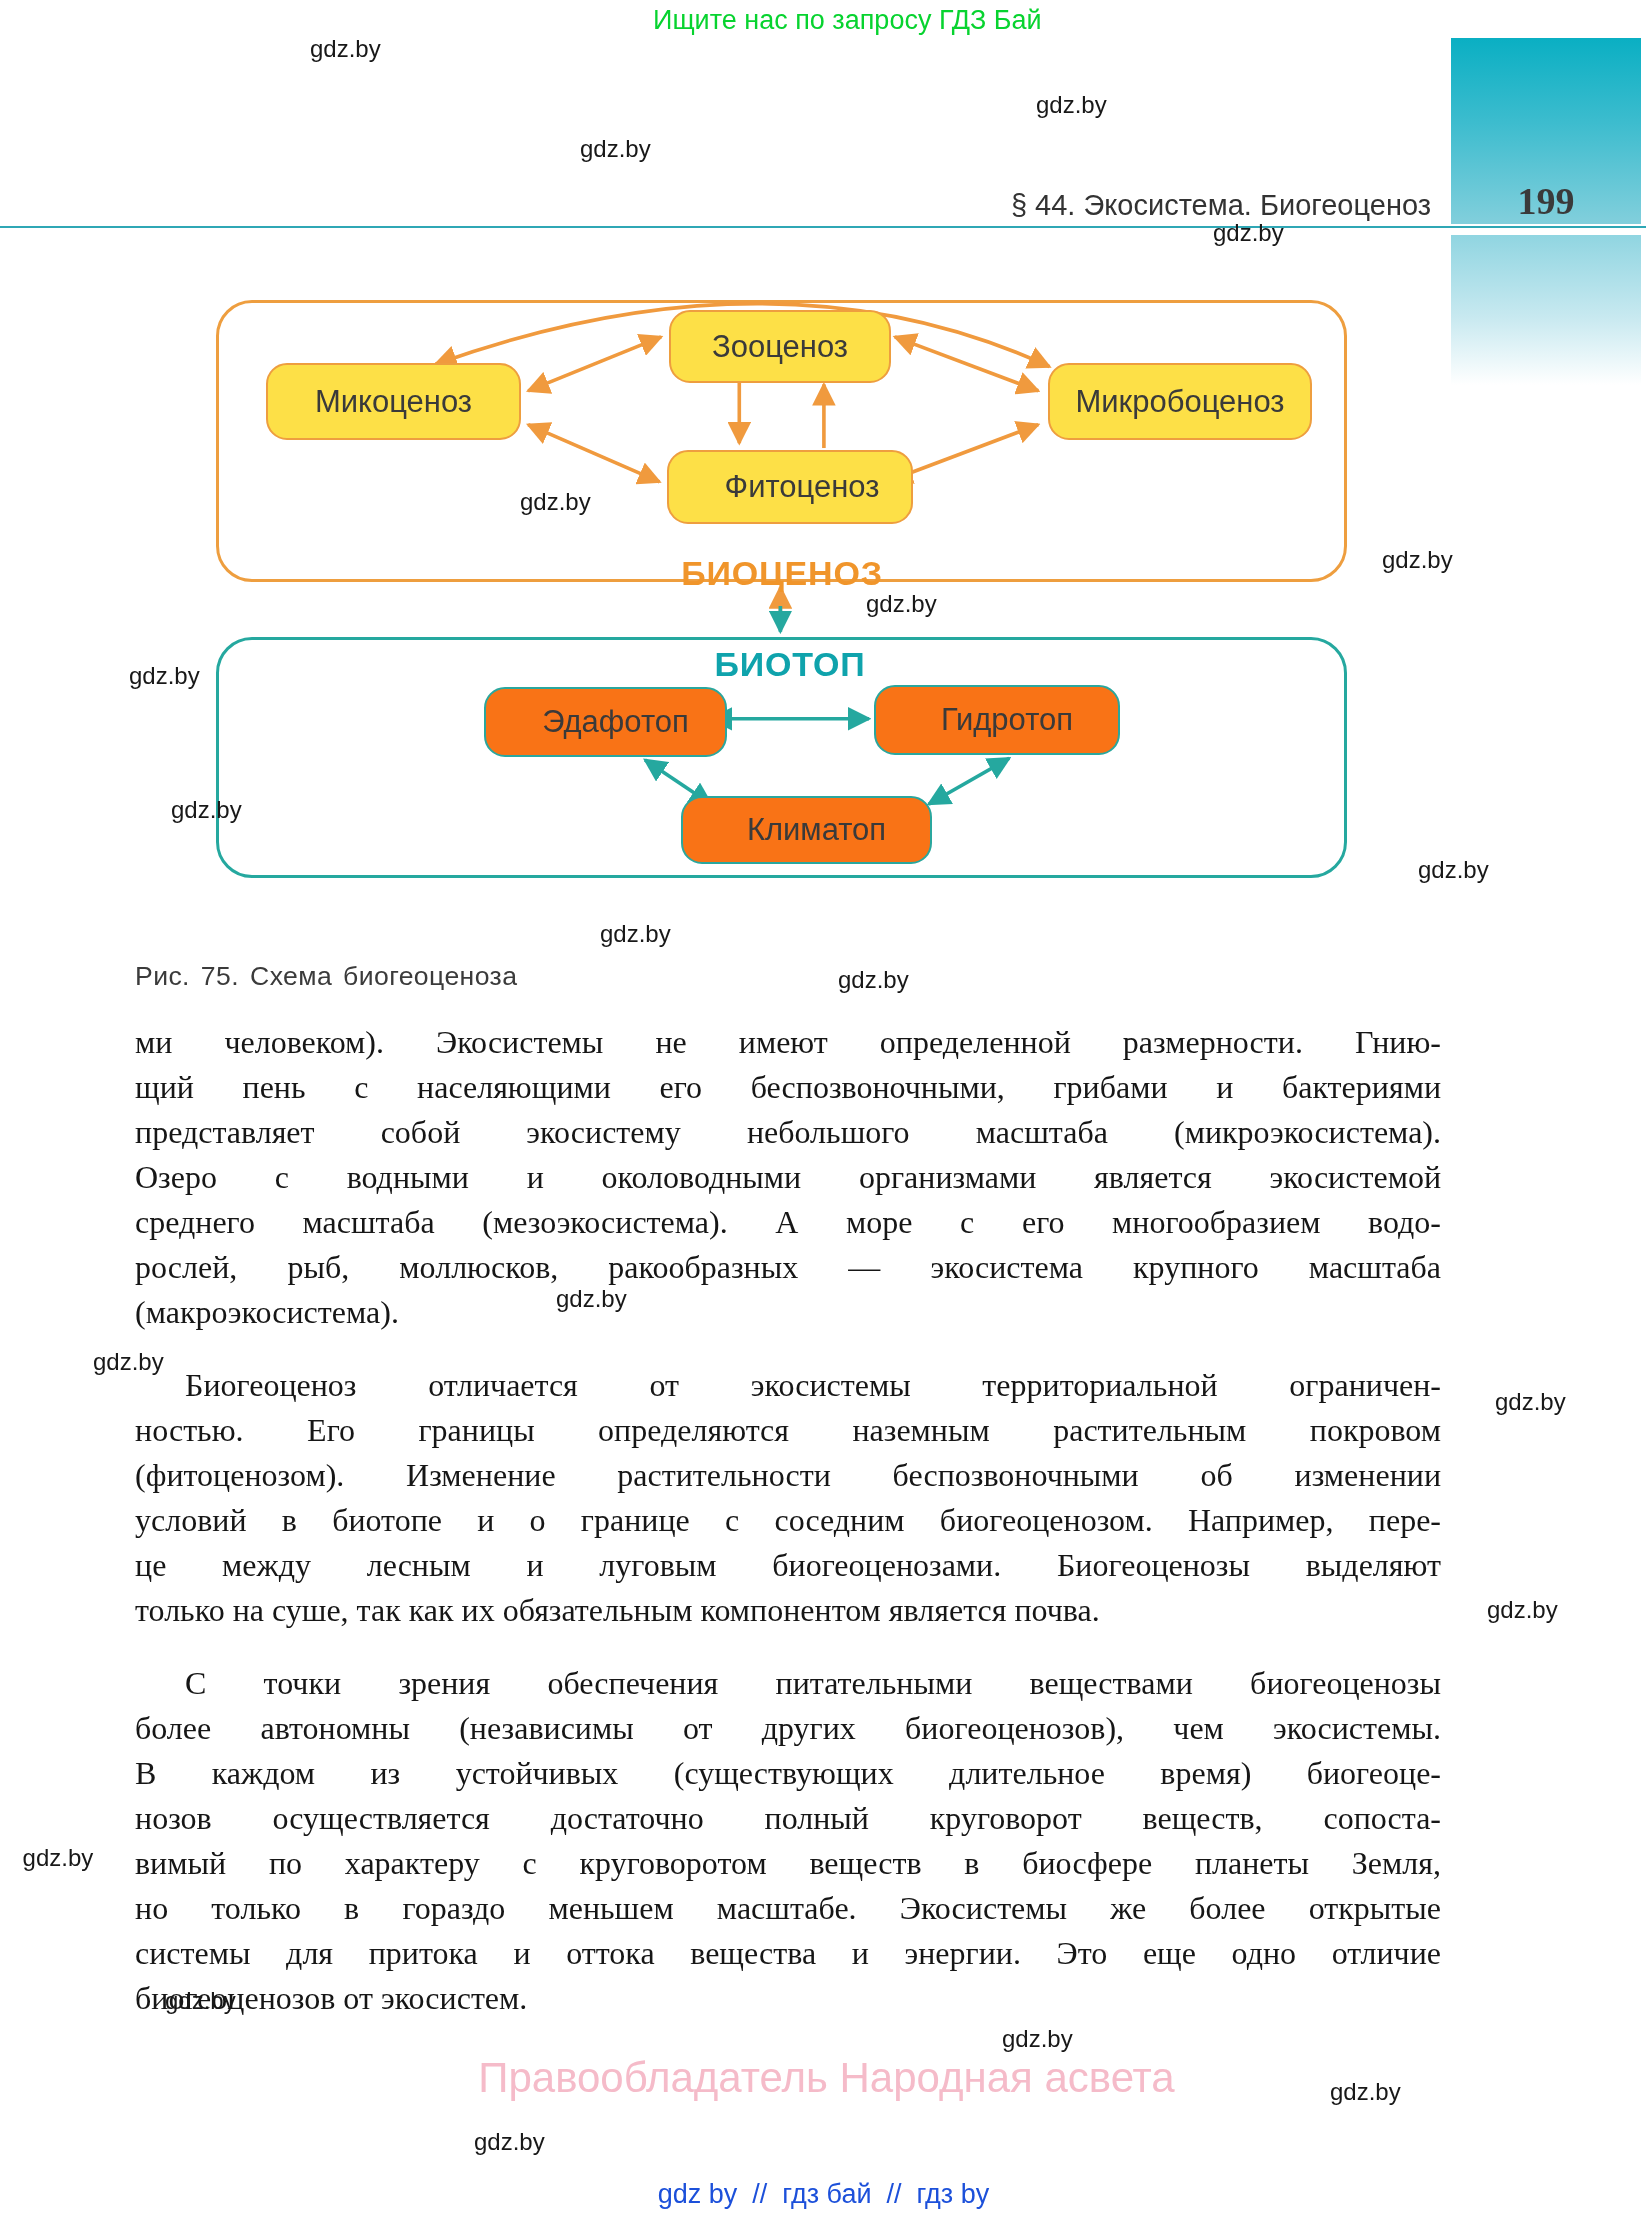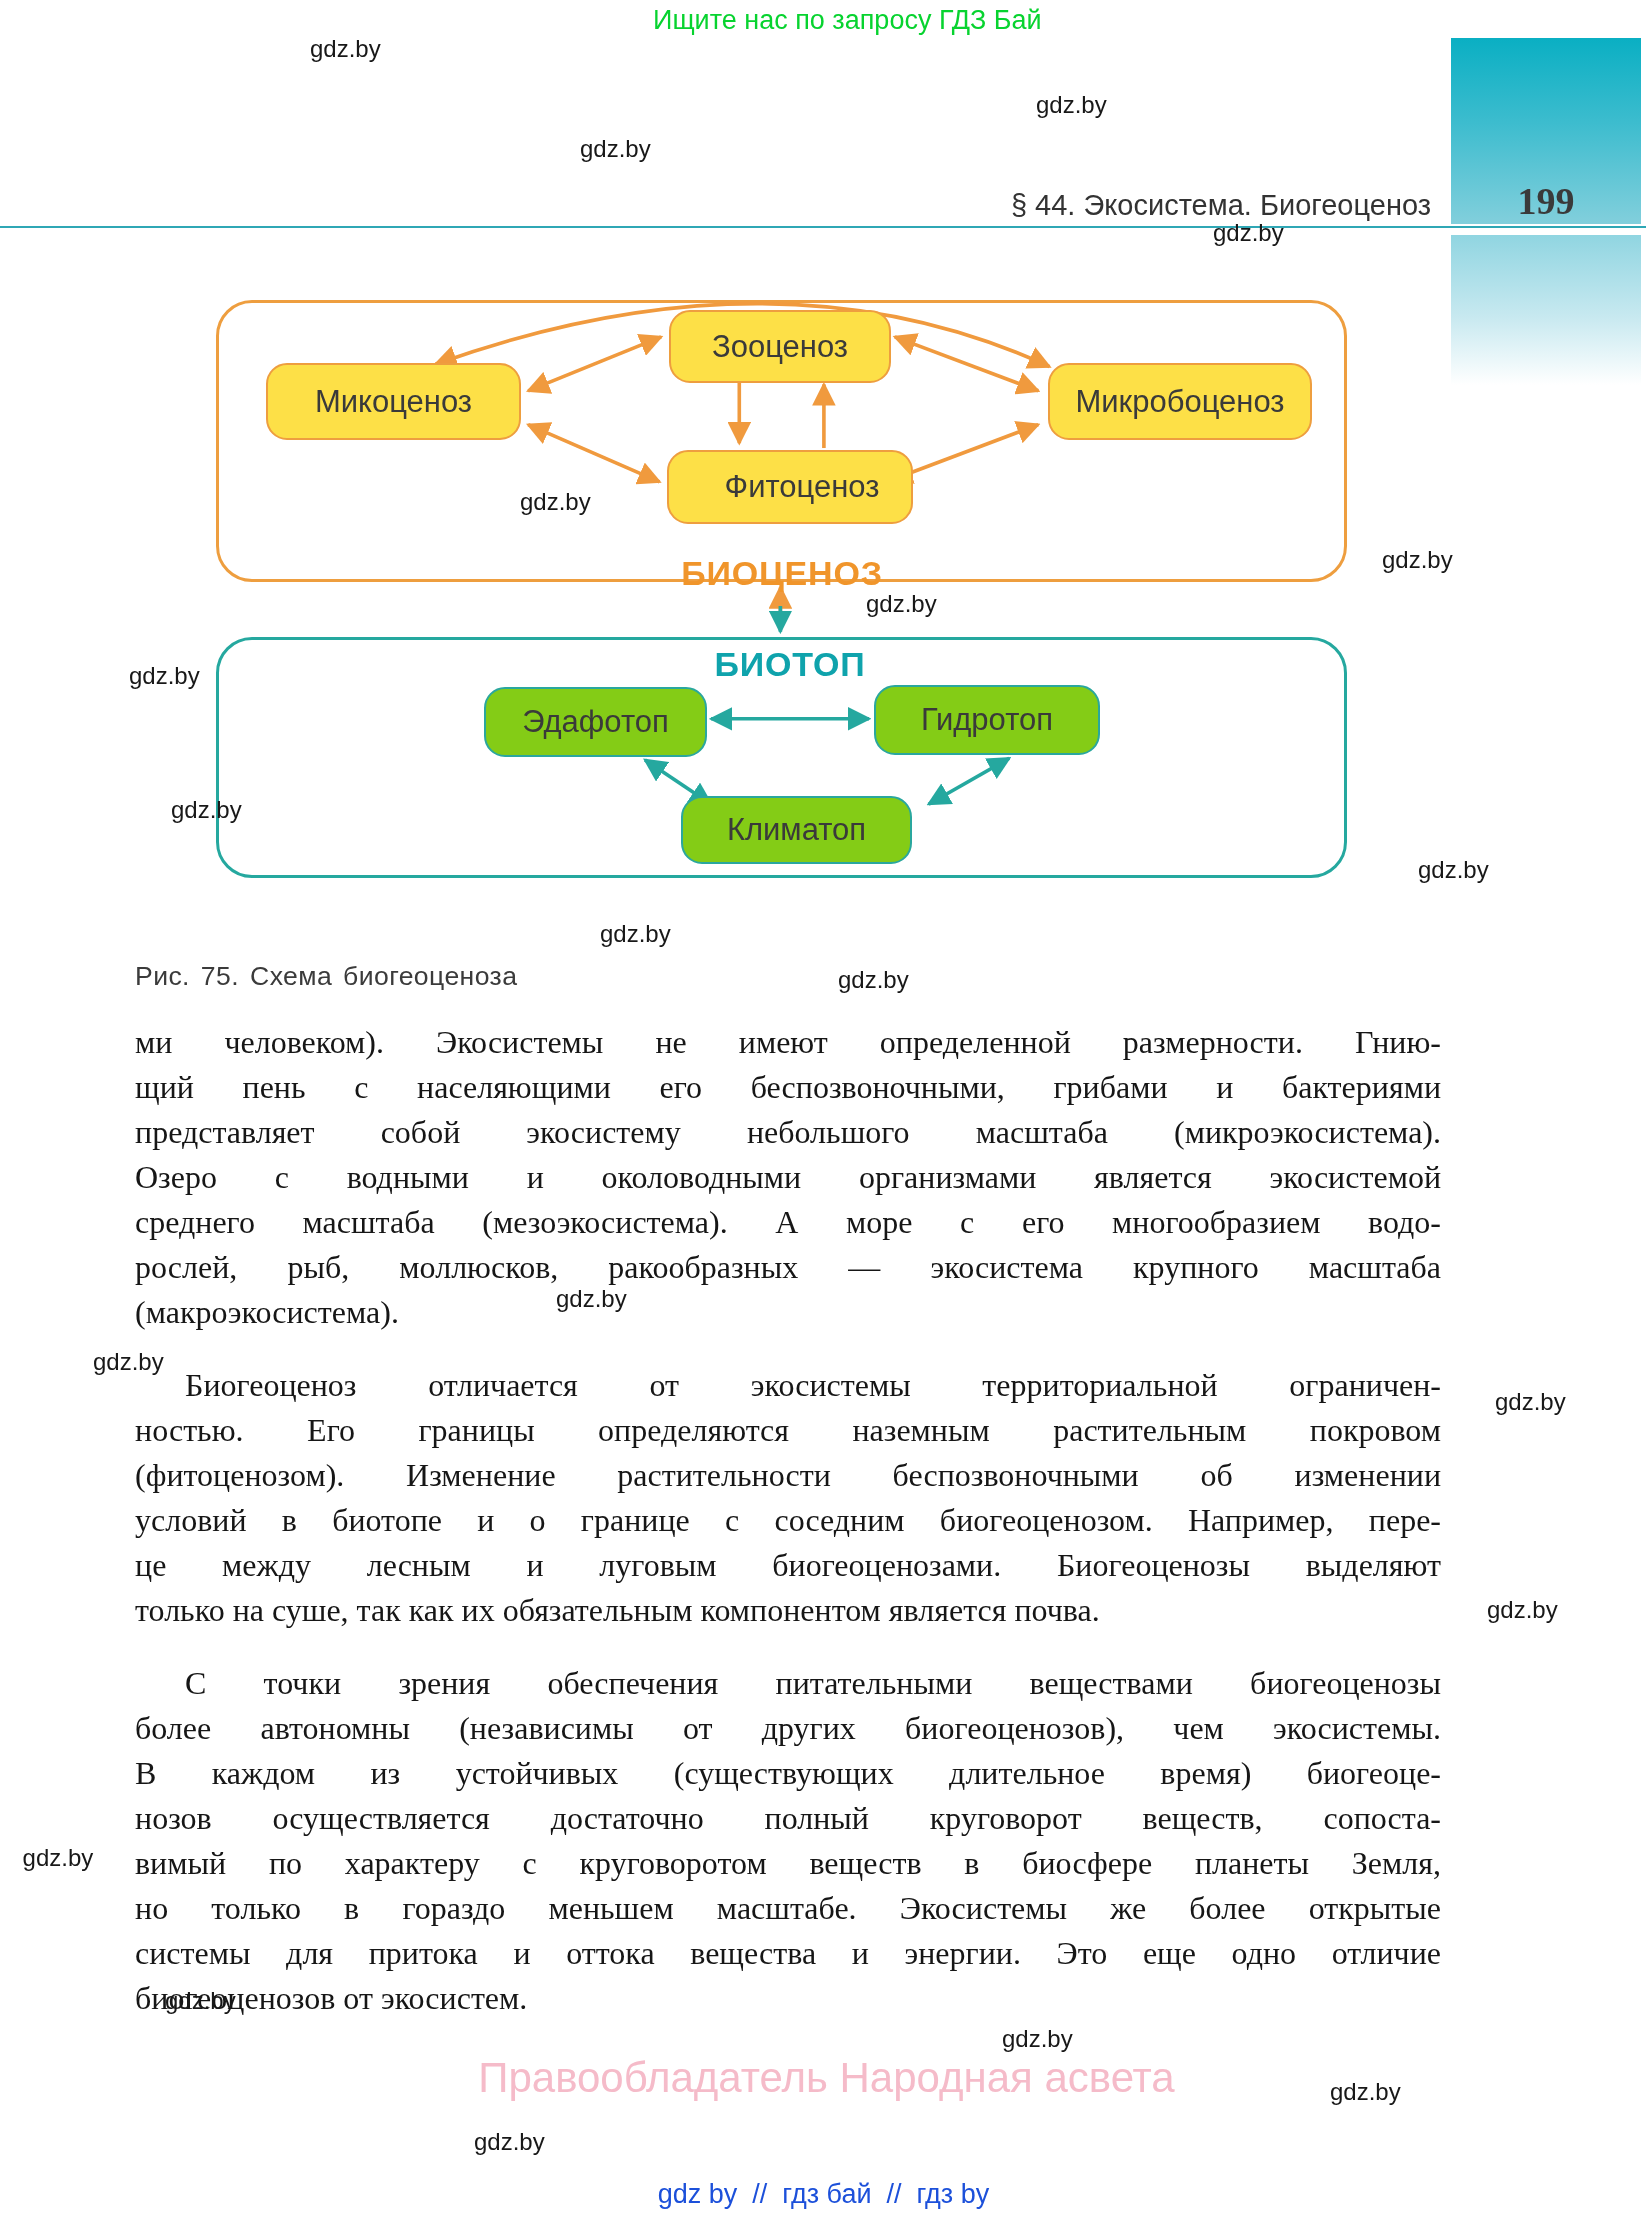--- a/index.html
+++ b/index.html
@@ -22,21 +22,21 @@
   
   .wm { position:absolute; font-size:24px; color:#181818; white-space:nowrap; z-index:6; }
   
   .rect { position:absolute; border-radius:36px; z-index:1; }
   .rect.orange { border:3.2px solid #ee9e3f; left:216px; top:300px; width:1125px; height:276px; }
   .rect.teal   { border:3.2px solid #25a89f; left:216px; top:637px; width:1125px; height:235px; }
   .arrows { position:absolute; left:0; top:0; z-index:2; pointer-events:none; }
   .node { position:absolute; z-index:3; display:flex; align-items:center; justify-content:center;
     border-radius:21px; font-size:31px; color:#3a3a3a; }
   .node.orange { background:#fde047; border:2.4px solid #ee9e3f; }
-  .node.teal   { background:#84cc16; border:2.4px solid #2aa79e; }
+  .node.teal   { background:#f97316; border:2.4px solid #2aa79e;padding-left:20px; }
   .fig-label { position:absolute; z-index:3; font-weight:bold; text-align:center; letter-spacing:0.8px; }
   .fig-label.bioc { left:637px; top:534px; width:290px; font-size:34px; color:#f0952b;margin-top:20px; }
   .fig-label.biot { left:645px; top:645px; width:290px; font-size:34px; color:#0fa3ac; }
   .caption { position:absolute; left:135px; top:961px; font-size:26.6px; color:#3b3b3b;
     letter-spacing:0.4px; word-spacing:3.2px; }
   
   .bodytext { position:absolute; left:135px; top:1020px; width:1306px; z-index:4;
     font-family:"Liberation Serif", serif; font-size:32px; line-height:45px; color:#161616; }
   .para .tline { text-align:justify; text-align-last:justify; }
   .para .tline:last-child { text-align-last:left; }

